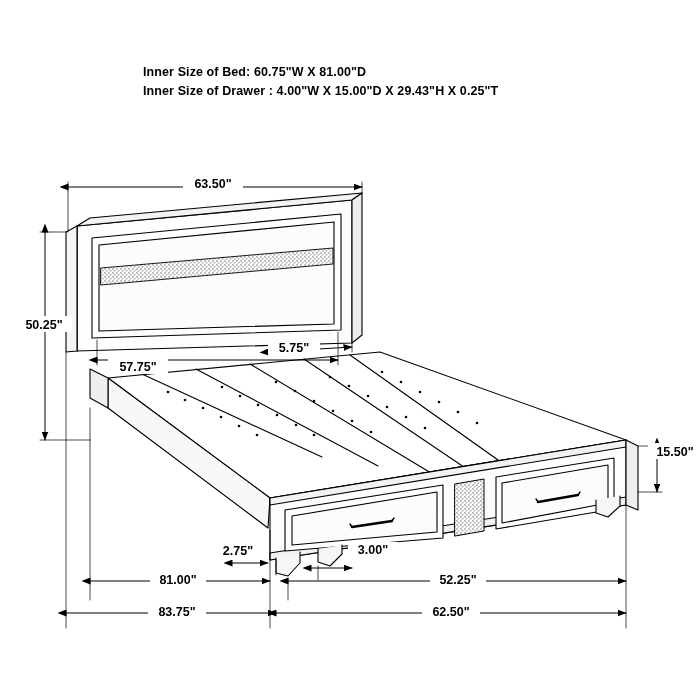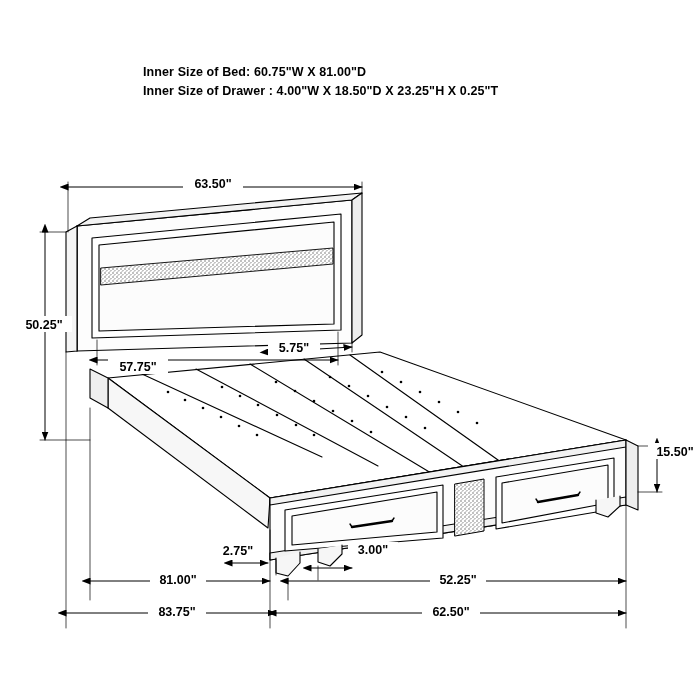--- a/index.html
+++ b/index.html
@@ -45,21 +45,21 @@
     fill: #000000;
   }
 </style>
 </head>
 <body>
 
 <div id="page">
 
   <div class="spec-block">
     <span class="spec-line">Inner Size of Bed: 60.75"W X 81.00"D</span>
-    <span class="spec-line">Inner Size of Drawer : 4.00"W X 18.50"D X 23.25"H X 0.25"T</span>
+    <span class="spec-line">Inner Size of Drawer : 4.00"W X 15.00"D X 29.43"H X 0.25"T</span>
   </div>
 
   <svg id="diagram" width="700" height="700" viewBox="0 0 700 700">
     <defs>
       <marker id="arrHead" markerWidth="9" markerHeight="7" refX="8.5" refY="3.5" orient="auto" markerUnits="userSpaceOnUse">
         <polygon points="0,0 9,3.5 0,7" fill="#000"></polygon>
       </marker>
       <marker id="arrTail" markerWidth="9" markerHeight="7" refX="0.5" refY="3.5" orient="auto-start-reverse" markerUnits="userSpaceOnUse">
         <polygon points="0,0 9,3.5 0,7" fill="#000"></polygon>
       </marker>

